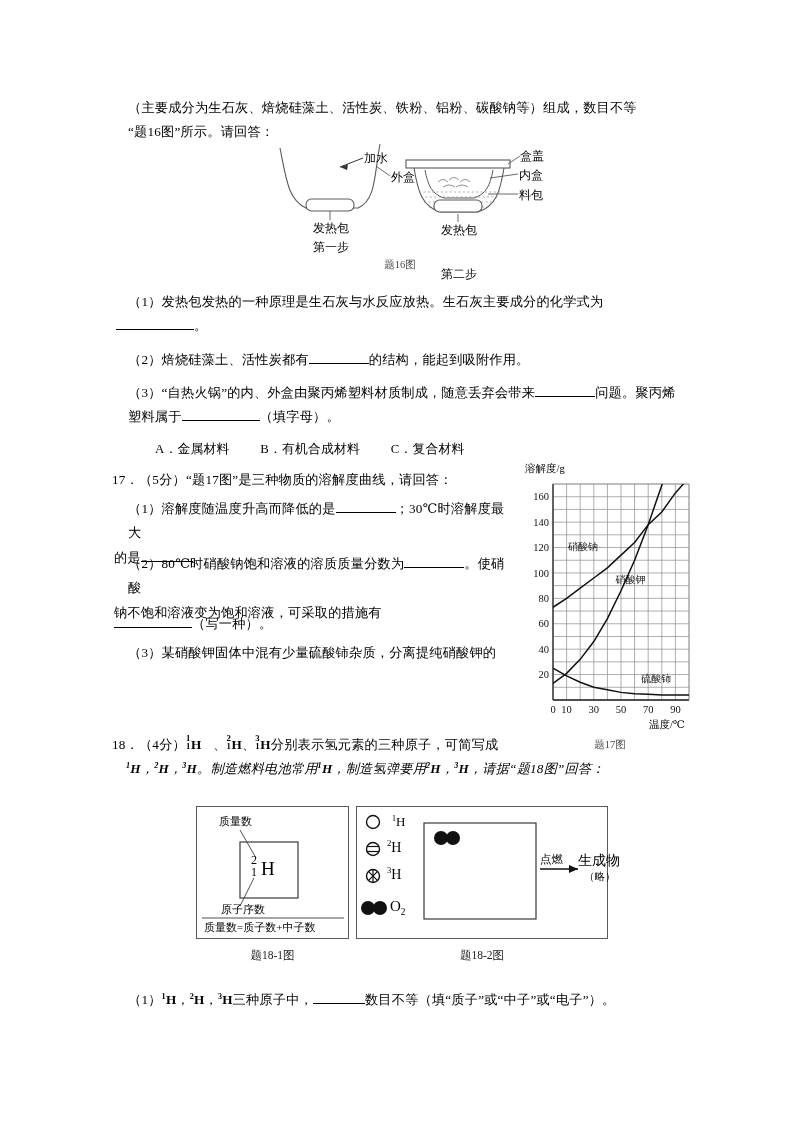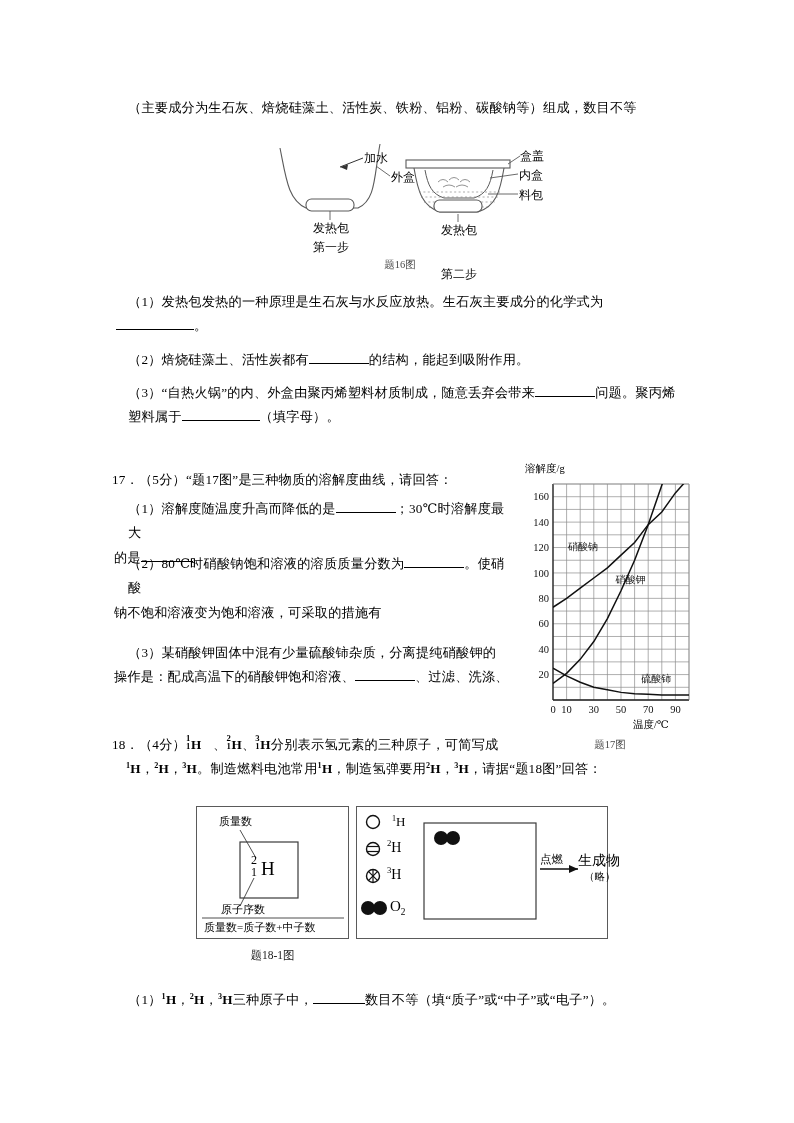--- a/index.html
+++ b/index.html
@@ -50,20 +50,21 @@
   .lbl { position: absolute; font-size: 11px; white-space: nowrap; }
   .lbl-sm { position: absolute; font-size: 12px; white-space: nowrap; }
 </style>
 </head>
 <body>
 
 <div class="page">
 
   <div class="para" style="left:128px; top:96px; width:540px;">
     <div>（主要成分为生石灰、焙烧硅藻土、活性炭、铁粉、铝粉、碳酸钠等）组成，数目不等</div>
+    <div>“题16图”所示。请回答：</div>
   </div>
 
   <div id="fig16">
     <svg width="270" height="118" viewBox="0 0 270 118">
 
       <path d="M 18,6 C 24,36 26,58 44,66 L 96,66 C 114,58 112,34 118,2" fill="none" stroke="#5a5a5a" stroke-width="1.1"></path>
 
       <rect x="44" y="57" width="48" height="12" rx="5.5" ry="5.5" fill="#fff" stroke="#5a5a5a" stroke-width="1.1"></rect>
 
       <path d="M 101,16 L 78,25" stroke="#333" stroke-width="1" fill="none"></path>
@@ -118,38 +119,47 @@
 
   <div class="para" style="left:128px; top:348px; width:545px;">
     <span>（2）焙烧硅藻土、活性炭都有</span><span class="blank b6"></span><span>的结构，能起到吸附作用。</span>
   </div>
 
   <div class="para" style="left:128px; top:381px; width:548px;">
     <div><span>（3）“自热火锅”的内、外盒由聚丙烯塑料材质制成，随意丢弃会带来</span><span class="blank b6"></span><span>问题。聚丙烯</span></div>
     <div><span>塑料属于</span><span class="blank b8"></span><span>（填字母）。</span></div>
   </div>
 
+  <div class="para" style="left:155px; top:438px; width:520px; font-size:12.8px;">
+    <span>A．金属材料</span>
+    <span style="display:inline-block; width:24px;"></span>
+    <span>B．有机合成材料</span>
+    <span style="display:inline-block; width:24px;"></span>
+    <span>C．复合材料</span>
+  </div>
 
   <div class="para" style="left:112px; top:468px; width:400px;">
     <span>17．</span><span>（5分）“题17图”是三种物质的溶解度曲线，请回答：</span>
   </div>
 
   <div class="para" style="left:128px; top:497px; width:385px;">
     <div><span>（1）溶解度随温度升高而降低的是</span><span class="blank b6"></span><span>；30℃时溶解度最大</span></div>
     <div style="margin-left:-14px;"><span>的是</span><span class="blank b5"></span><span>。</span></div>
   </div>
 
   <div class="para" style="left:128px; top:552px; width:385px;">
     <div><span>（2）80℃时硝酸钠饱和溶液的溶质质量分数为</span><span class="blank b6"></span><span>。使硝酸</span></div>
     <div style="margin-left:-14px;"><span>钠不饱和溶液变为饱和溶液，可采取的措施有</span></div>
   </div>
+  <div class="para" style="left:114px; top:612px; width:385px;">
+    <span class="blank b8"></span><span>（写一种）。</span>
+  </div>
 
   <div class="para" style="left:128px; top:641px; width:390px;">
     <div><span>（3）某硝酸钾固体中混有少量硫酸铈杂质，分离提纯硝酸钾的</span></div>
-    <div style="margin-left:-14px;"><span>操作是：配成高温下的硝酸钾饱和溶液、</span><span class="blank b6"></span><span>、过滤、洗涤、</span></div>
   </div>
 
   <div id="chart17">
     <div class="lbl-sm" style="left:4px; top:0px; font-size:10.5px;">溶解度/g</div>
     <svg id="chartsvg" width="172" height="272" viewBox="0 0 172 272">
         <line x1="32" y1="22" x2="32" y2="238" stroke="#8c8c8c" stroke-width="0.7"></line>
         <line x1="45.6" y1="22" x2="45.6" y2="238" stroke="#8c8c8c" stroke-width="0.7"></line>
         <line x1="59.2" y1="22" x2="59.2" y2="238" stroke="#8c8c8c" stroke-width="0.7"></line>
         <line x1="72.8" y1="22" x2="72.8" y2="238" stroke="#8c8c8c" stroke-width="0.7"></line>
         <line x1="86.4" y1="22" x2="86.4" y2="238" stroke="#8c8c8c" stroke-width="0.7"></line>
@@ -200,30 +210,30 @@
             <rect x="32" y="22" width="136" height="216"></rect>
           </clipPath>
         </defs>
         <path d="M 32.00,145.25 L 45.60,136.35 L 59.20,126.19 L 72.80,116.02 L 86.40,105.86 L 100.00,93.15 L 113.60,80.45 L 127.20,62.66 L 140.80,49.95 L 154.40,30.89 L 168.00,15.65" fill="none" stroke="#111" stroke-width="1.5" clip-path="url(#plotclip)"></path>
         <text x="61.92" y="88.07058823529411" text-anchor="middle" font-family="&quot;Liberation Sans&quot;, sans-serif" font-size="10" fill="#111">硝酸钠</text>
         <path d="M 32.00,221.48 L 45.60,211.32 L 59.20,197.34 L 72.80,179.55 L 86.40,156.68 L 100.00,128.73 L 113.60,98.24 L 127.20,62.66 L 140.80,23.27 L 154.40,-18.66" fill="none" stroke="#111" stroke-width="1.5" clip-path="url(#plotclip)"></path>
         <text x="109.52" y="121.10588235294118" text-anchor="middle" font-family="&quot;Liberation Sans&quot;, sans-serif" font-size="10" fill="#111">硝酸钾</text>
         <path d="M 32.00,206.24 L 45.60,213.86 L 59.20,220.21 L 72.80,225.29 L 86.40,227.84 L 100.00,230.38 L 113.60,231.65 L 127.20,232.28 L 140.80,232.92 L 154.40,232.92 L 168.00,232.92" fill="none" stroke="#111" stroke-width="1.5" clip-path="url(#plotclip)"></path>
         <text x="135.36" y="220.21176470588236" text-anchor="middle" font-family="&quot;Liberation Sans&quot;, sans-serif" font-size="10" fill="#111">硫酸铈</text>
       </svg>
-    <div class="lbl-sm" style="left:112px; top:256px; font-size:10.5px;">温度/℃</div>
+    <div class="lbl-sm" style="left:128px; top:256px; font-size:10.5px;">温度/℃</div>
   </div>
   <div class="figcap" style="left:560px; top:738px; width:100px;">题17图</div>
 
   <div class="para" style="left:112px; top:733px; width:570px;">
     <div>
       <span>18．</span><span>（4分）</span><span class="hiso"><span class="nums"><span>1</span><span>1</span></span><span class="el">H</span></span>
       <span style="display:inline-block;width:8px;"></span><span>、</span><span class="hiso"><span class="nums"><span>2</span><span>1</span></span><span class="el">H</span></span><span>、</span><span class="hiso"><span class="nums"><span>3</span><span>1</span></span><span class="el">H</span></span><span>分别表示氢元素的三种原子，可简写成</span>
     </div>
-    <div style="margin-left:14px;">
+    <div style="margin-left:14px;font-style:italic;">
       <span class="hiso"><sup>1</sup>H</span><span>，</span><span class="hiso"><sup>2</sup>H</span><span>，</span><span class="hiso"><sup>3</sup>H</span><span>。制造燃料电池常用</span><span class="hiso"><sup>1</sup>H</span><span>，制造氢弹要用</span><span class="hiso"><sup>2</sup>H</span><span>，</span><span class="hiso"><sup>3</sup>H</span><span>，请据“题18图”回答：</span>
     </div>
   </div>
 
   <div id="fig18">
 
     <div class="boxframe" style="left:0px; top:0px; width:153px; height:133px;"></div>
     <div class="lbl" style="left:23px; top:8px;">质量数</div>
     <svg width="153" height="133" viewBox="0 0 153 133" style="position:absolute; left:0; top:0;">
       <rect x="44" y="36" width="58" height="56" fill="none" stroke="#3a3a3a" stroke-width="1.2"></rect>
@@ -272,18 +282,19 @@
       <div class="lbl" style="left:36px; top:8px; font-size:13px;"><sup>1</sup>H</div>
       <div class="lbl" style="left:31px; top:34px; font-size:14px;"><sup>2</sup>H</div>
       <div class="lbl" style="left:31px; top:61px; font-size:14px;"><sup>3</sup>H</div>
       <div class="lbl" style="left:34px; top:92px; font-size:15px;">O<sub>2</sub></div>
       <div class="lbl" style="left:184px; top:46px; font-size:11.5px;text-align:right;">点燃</div>
       <div class="lbl" style="left:222px; top:46px; font-size:14px;">生成物</div>
       <div class="lbl" style="left:228px; top:64px; font-size:10.5px;">（略）</div>
     </div>
   </div>
   <div class="figcap dark" style="left:196px; top:948px; width:153px;">题18-1图</div>
+  <div class="figcap dark" style="left:356px; top:948px; width:252px;">题18-2图</div>
 
   <div class="para" style="left:128px; top:988px; width:560px;">
     <span>（1）</span><span class="hiso"><sup>1</sup>H</span><span>，</span><span class="hiso"><sup>2</sup>H</span><span>，</span><span class="hiso"><sup>3</sup>H</span><span>三种原子中，</span><span class="blank b5"></span><span>数目不等（填“质子”或“中子”或“电子”）。</span>
   </div>
 
 </div>
 
 </body></html>

